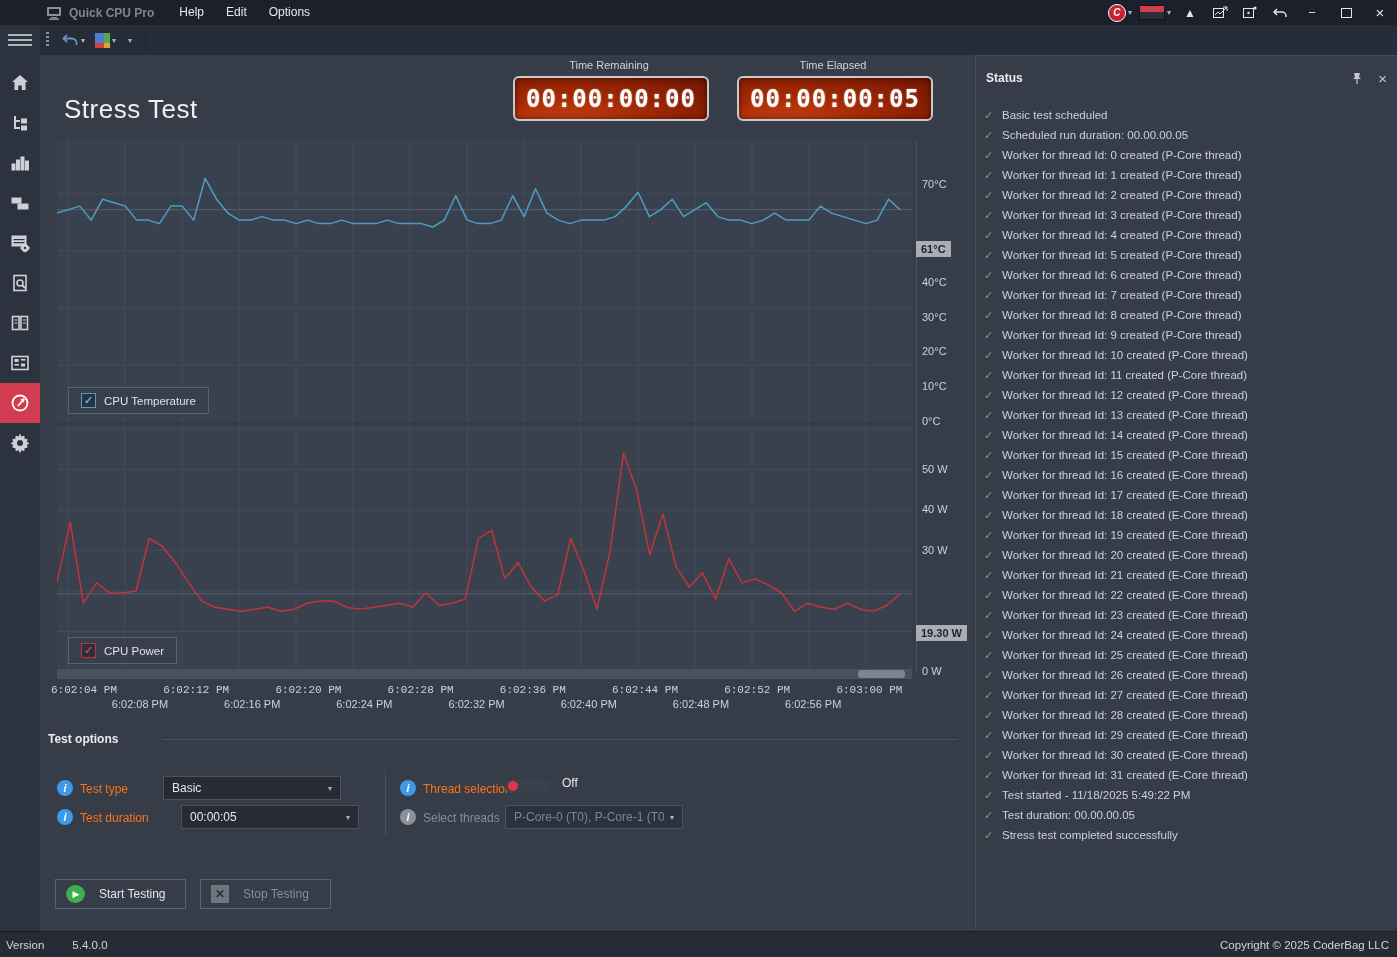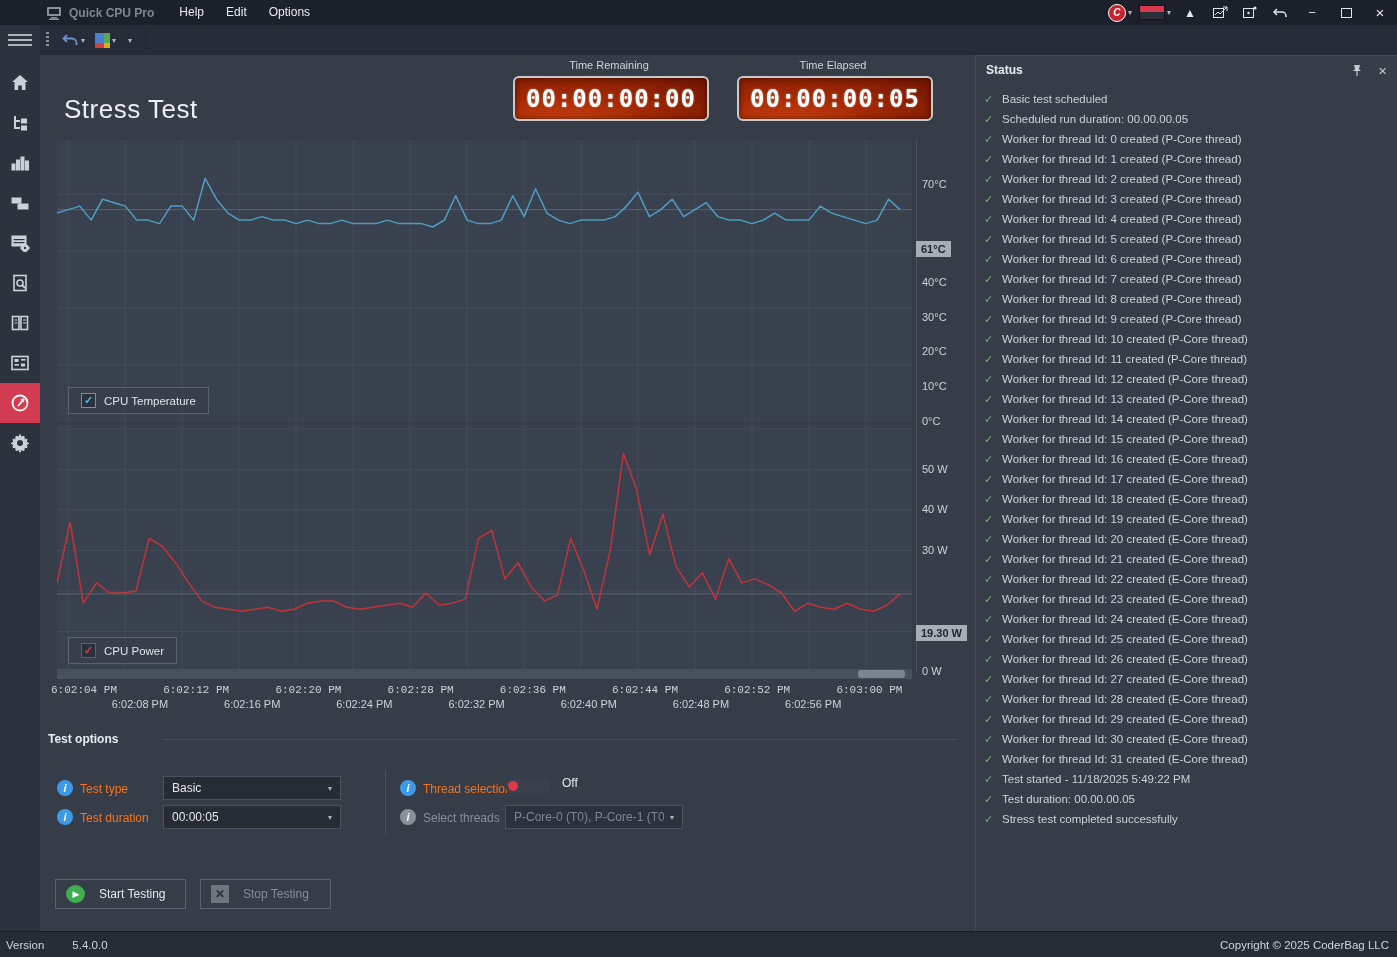--- a/index.html
+++ b/index.html
@@ -106,21 +106,21 @@
   #btn-start{left:15px;}
   #btn-stop{left:160px;color:#868d98;}
   .play-circle{width:18px;height:18px;border-radius:50%;background:#3fae4e;color:#fff;font-size:9px;
                display:flex;align-items:center;justify-content:center;padding-left:1px;}
   .stop-square{width:18px;height:18px;background:#6e757f;color:#2b303a;font-weight:bold;font-size:12px;
                display:flex;align-items:center;justify-content:center;}
 
   
   .status-panel{position:absolute;left:975px;top:55px;width:422px;bottom:27px;background:#363d49;
                 border-left:1px solid #454c59;border-top:1px solid #454c59;box-sizing:border-box;}
-  .sp-header{height:28px;display:flex;align-items:center;padding:0 10px;border-bottom:1px solid #41485400;}
+  .sp-header{height:28px;display:flex;align-items:center;padding:8px 10px;border-bottom:1px solid #41485400;}
   .sp-title{font-weight:bold;font-size:12px;color:#e8ebef;}
   .sp-tools{margin-left:auto;display:flex;gap:16px;align-items:center;color:#c3c8cf;}
   #status-list{list-style:none;margin:4px 0 0 0;padding:0;}
   #status-list li{height:20px;display:flex;align-items:center;padding-left:8px;font-size:11.5px;color:#ccd1d8;}
   #status-list .check{color:#6fae73;width:18px;font-size:11px;}
 
   
   .statusbar{position:absolute;left:0;right:0;bottom:0;height:25px;background:#262b35;
              border-top:1px solid #181c24;display:flex;align-items:center;font-size:11.5px;color:#cfd4da;}
   .sb-version-label{margin-left:6px;}
@@ -413,21 +413,21 @@
 
     <span class="info-ico" style="left:17px;top:725px;">i</span>
     <span class="opt-label" style="left:40px;top:727px;">Test type</span>
     <div class="select" style="left:123px;top:721px;">
       <span>Basic</span>
       <span class="sel-caret">▾</span>
     </div>
 
     <span class="info-ico" style="left:17px;top:754px;">i</span>
     <span class="opt-label" style="left:40px;top:756px;">Test duration</span>
-    <div class="select" style="left:123px;top:750px;">
+    <div class="select" style="left:141px;top:750px;">
       <span>00:00:05</span>
       <span class="sel-caret">▾</span>
     </div>
 
     <div class="v-divider"></div>
 
     <span class="info-ico" style="left:360px;top:725px;">i</span>
     <span class="opt-label" style="left:383px;top:727px;">Thread selection</span>
     <div class="toggle">
         <span class="knob"></span>

